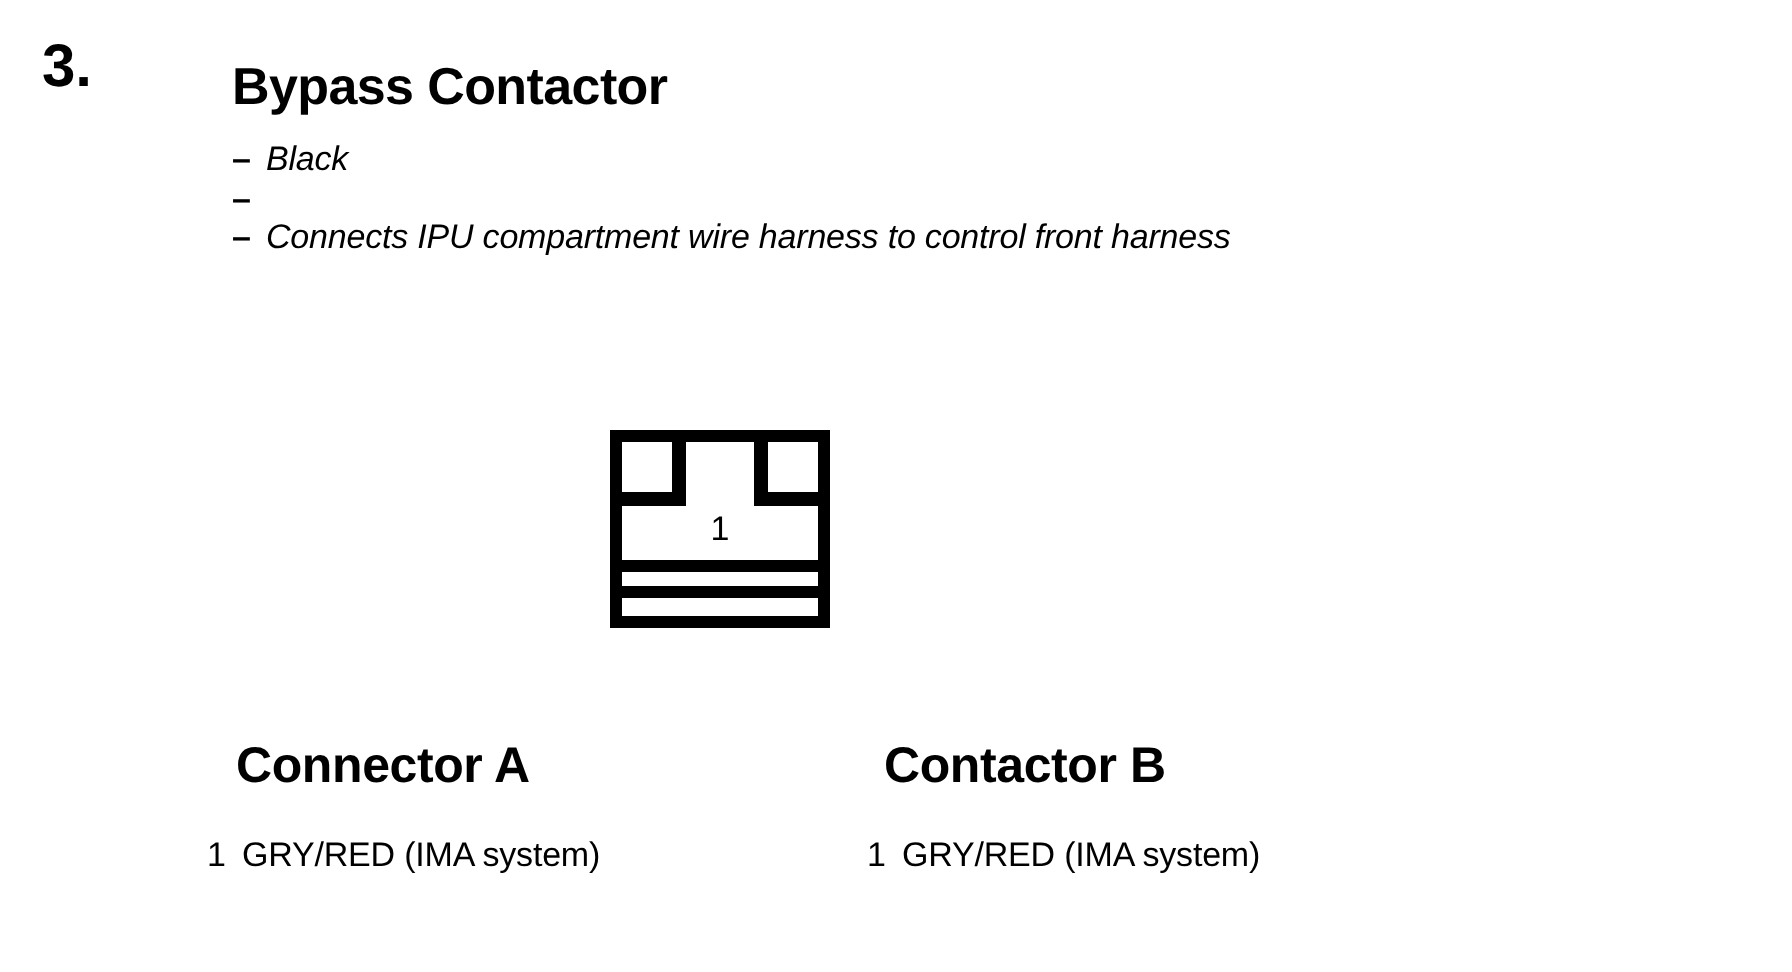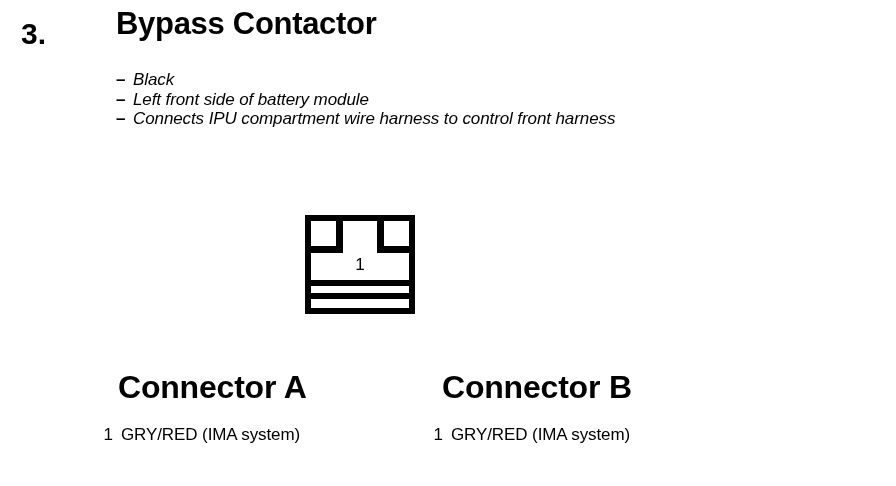--- a/index.html
+++ b/index.html
@@ -27,22 +27,22 @@
     top: 19px;
     font-size: 30px;
     font-weight: bold;
     line-height: 1;
     letter-spacing: 0px;
     white-space: nowrap;
   }
   .item-title {
     position: absolute;
     left: 116px;
-    top: 8px;
-    font-size: 31px;
+    top: 30px;
+    font-size: 26px;
     font-weight: bold;
     line-height: 1;
     letter-spacing: -0.3px;
     white-space: nowrap;
   }
 
   
   .bullets {
     position: absolute;
     left: 116px;
@@ -134,21 +134,21 @@
 
   
   .connector-col {
     position: absolute;
     top: 371px;
   }
   .connector-col.col-a { left: 118px; }
   .connector-col.col-b { left: 442px; }
 
   .connector-heading {
-    font-size: 32px;
+    font-size: 25px;
     font-weight: bold;
     line-height: 1;
     letter-spacing: -0.2px;
     white-space: nowrap;
   }
   .pin-list {
     margin-top: 22px;
   }
   .pin-row {
     display: flex;
@@ -180,21 +180,20 @@
 
   <div class="bullets">
 
     <div class="bullet-line">
       <span class="bullet-dash">–</span>
       <span class="bullet-text">Black</span>
     </div>
 
     <div class="bullet-line">
       <span class="bullet-dash">–</span>
-      <span class="bullet-text">Left front side of battery module</span>
     </div>
 
     <div class="bullet-line">
       <span class="bullet-dash">–</span>
       <span class="bullet-text">Connects IPU compartment wire harness to control front harness</span>
     </div>
 
   </div>
 
   <div class="symbol">
@@ -213,21 +212,21 @@
     <div class="connector-heading">Connector A</div>
     <div class="pin-list">
       <div class="pin-row">
         <span class="pin-number">1</span>
         <span class="pin-label">GRY/RED (IMA system)</span>
       </div>
     </div>
   </div>
 
   <div class="connector-col col-b">
-    <div class="connector-heading">Connector B</div>
+    <div class="connector-heading">Contactor B</div>
     <div class="pin-list">
       <div class="pin-row">
         <span class="pin-number">1</span>
         <span class="pin-label">GRY/RED (IMA system)</span>
       </div>
     </div>
   </div>
 
 </div>
 

